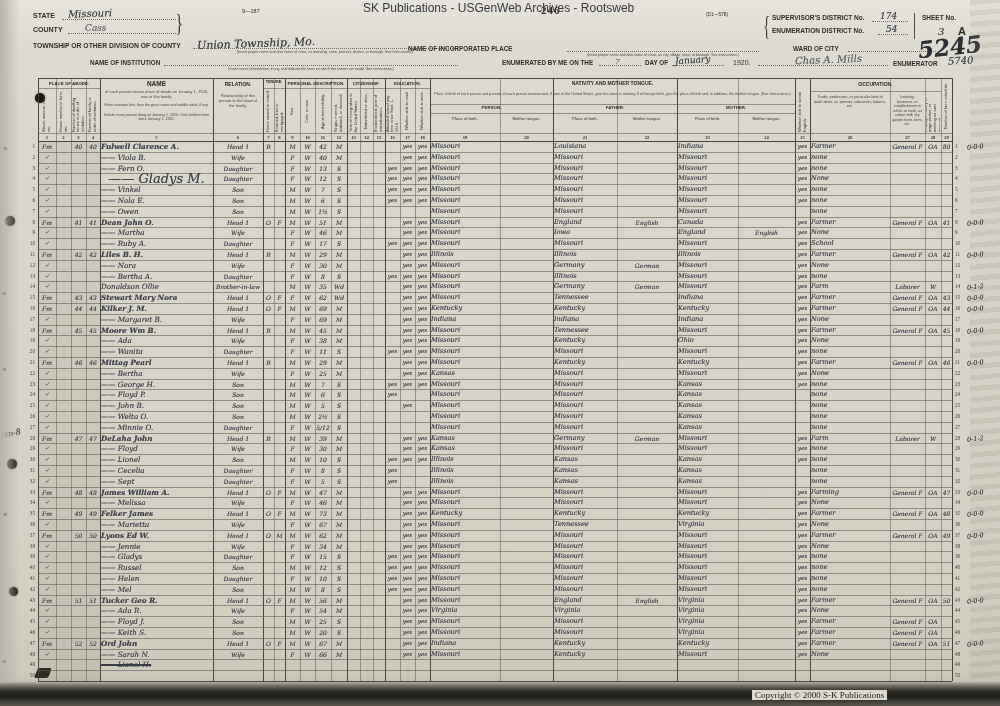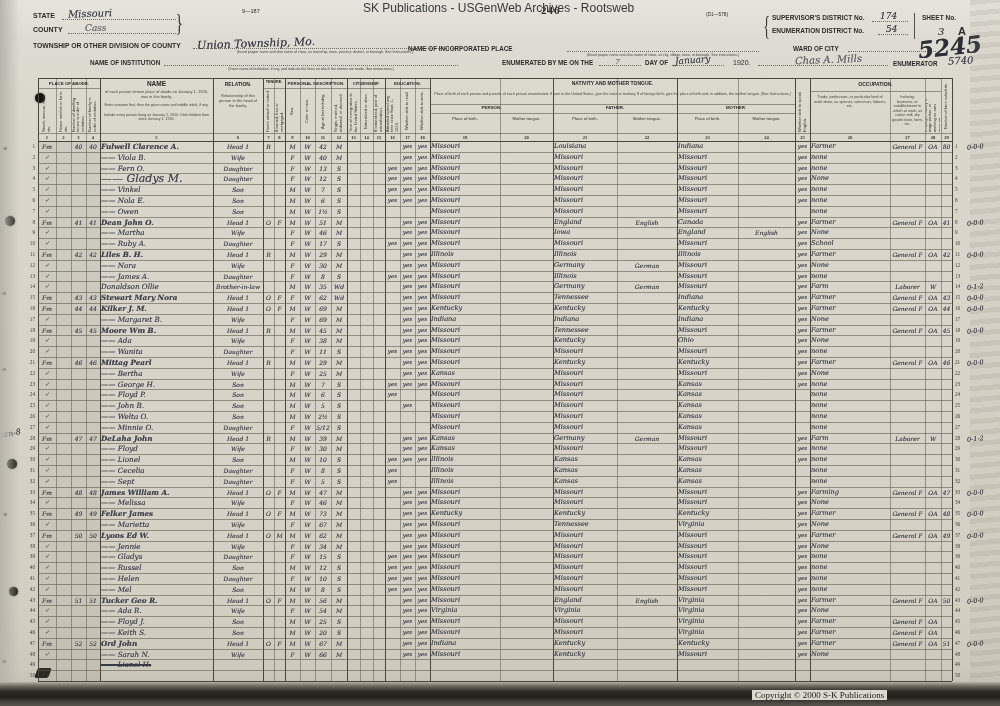--- a/index.html
+++ b/index.html
@@ -265,21 +265,21 @@
       <div class="abs hw" style="left: 416px; top: 163.6px; width: 13px; height: 9.8px; font-size: 5.6px; text-align: center; line-height: 9.8px; overflow: visible;">yes</div>
       <div class="abs hw" style="left: 431px; top: 163.6px; width: 68px; height: 9.8px; font-size: 6.6px; text-align: left; line-height: 9.8px; overflow: visible;">Missouri</div>
       <div class="abs hw" style="left: 554px; top: 163.6px; width: 62px; height: 9.8px; font-size: 6.6px; text-align: left; line-height: 9.8px; overflow: visible;">Missouri</div>
       <div class="abs hw" style="left: 678px; top: 163.6px; width: 59px; height: 9.8px; font-size: 6.6px; text-align: left; line-height: 9.8px; overflow: visible;">Missouri</div>
       <div class="abs hw" style="left: 796px; top: 163.6px; width: 13px; height: 9.8px; font-size: 5.6px; text-align: center; line-height: 9.8px; overflow: visible;">yes</div>
       <div class="abs hw" style="left: 811px; top: 163.6px; width: 78px; height: 9.8px; font-size: 6.6px; text-align: left; line-height: 9.8px; overflow: visible;">none</div>
       <div class="abs rnum" style="left: 20px; top: 175.4px; width: 15px; height: 8px; text-align: right;">4</div>
       <div class="abs rnum" style="left: 955px; top: 175.4px; width: 13px; height: 8px; text-align: left;">4</div>
       <div class="abs" style="left: 38px; top: 184.2px; width: 914px; height: 1px; background: rgba(95, 92, 82, 0.6);"></div>
       <div class="abs hw" style="left: 39px; top: 174.4px; width: 16px; height: 9.8px; font-size: 5.6px; text-align: center; line-height: 9.8px; overflow: visible;">✓</div>
-      <div class="abs hw" style="left: 101px; top: 174.4px; width: 111px; height: 9.8px; font-size: 11px; text-align: left; line-height: 9.8px; overflow: visible;">—— Gladys M.</div>
+      <div class="abs hw" style="left: 101px; top: 174.4px; width: 111px; height: 9.8px; font-size: 13px; text-align: center; line-height: 9.8px; overflow: visible;">—— Gladys M.</div>
       <div class="abs hw" style="left: 214px; top: 174.4px; width: 48px; height: 9.8px; font-size: 6px; text-align: center; line-height: 9.8px; overflow: visible;">Daughter</div>
       <div class="abs hw" style="left: 286px; top: 174.4px; width: 13px; height: 9.8px; font-size: 6px; text-align: center; line-height: 9.8px; overflow: visible;">F</div>
       <div class="abs hw" style="left: 301px; top: 174.4px; width: 13px; height: 9.8px; font-size: 6px; text-align: center; line-height: 9.8px; overflow: visible;">W</div>
       <div class="abs hw" style="left: 316px; top: 174.4px; width: 14px; height: 9.8px; font-size: 6px; text-align: center; line-height: 9.8px; overflow: visible;">12</div>
       <div class="abs hw" style="left: 332px; top: 174.4px; width: 14px; height: 9.8px; font-size: 6px; text-align: center; line-height: 9.8px; overflow: visible;">S</div>
       <div class="abs hw" style="left: 386px; top: 174.4px; width: 13px; height: 9.8px; font-size: 5.6px; text-align: center; line-height: 9.8px; overflow: visible;">yes</div>
       <div class="abs hw" style="left: 401px; top: 174.4px; width: 13px; height: 9.8px; font-size: 5.6px; text-align: center; line-height: 9.8px; overflow: visible;">yes</div>
       <div class="abs hw" style="left: 416px; top: 174.4px; width: 13px; height: 9.8px; font-size: 5.6px; text-align: center; line-height: 9.8px; overflow: visible;">yes</div>
       <div class="abs hw" style="left: 431px; top: 174.4px; width: 68px; height: 9.8px; font-size: 6.6px; text-align: left; line-height: 9.8px; overflow: visible;">Missouri</div>
       <div class="abs hw" style="left: 554px; top: 174.4px; width: 62px; height: 9.8px; font-size: 6.6px; text-align: left; line-height: 9.8px; overflow: visible;">Missouri</div>
@@ -437,21 +437,21 @@
       <div class="abs hw" style="left: 431px; top: 260.8px; width: 68px; height: 9.8px; font-size: 6.6px; text-align: left; line-height: 9.8px; overflow: visible;">Missouri</div>
       <div class="abs hw" style="left: 554px; top: 260.8px; width: 62px; height: 9.8px; font-size: 6.6px; text-align: left; line-height: 9.8px; overflow: visible;">Germany</div>
       <div class="abs hw" style="left: 618px; top: 260.8px; width: 58px; height: 9.8px; font-size: 6px; text-align: center; line-height: 9.8px; overflow: visible;">German</div>
       <div class="abs hw" style="left: 678px; top: 260.8px; width: 59px; height: 9.8px; font-size: 6.6px; text-align: left; line-height: 9.8px; overflow: visible;">Missouri</div>
       <div class="abs hw" style="left: 796px; top: 260.8px; width: 13px; height: 9.8px; font-size: 5.6px; text-align: center; line-height: 9.8px; overflow: visible;">yes</div>
       <div class="abs hw" style="left: 811px; top: 260.8px; width: 78px; height: 9.8px; font-size: 6.6px; text-align: left; line-height: 9.8px; overflow: visible;">None</div>
       <div class="abs rnum" style="left: 20px; top: 272.6px; width: 15px; height: 8px; text-align: right;">13</div>
       <div class="abs rnum" style="left: 955px; top: 272.6px; width: 13px; height: 8px; text-align: left;">13</div>
       <div class="abs" style="left: 38px; top: 281.4px; width: 914px; height: 1px; background: rgba(95, 92, 82, 0.6);"></div>
       <div class="abs hw" style="left: 39px; top: 271.6px; width: 16px; height: 9.8px; font-size: 5.6px; text-align: center; line-height: 9.8px; overflow: visible;">✓</div>
-      <div class="abs hw" style="left: 101px; top: 271.6px; width: 111px; height: 9.8px; font-size: 7.2px; text-align: left; line-height: 9.8px; overflow: visible;">—— James A.</div>
+      <div class="abs hw" style="left: 101px; top: 271.6px; width: 111px; height: 9.8px; font-size: 7.2px; text-align: left; line-height: 9.8px; overflow: visible;">—— Bertha A.</div>
       <div class="abs hw" style="left: 214px; top: 271.6px; width: 48px; height: 9.8px; font-size: 6px; text-align: center; line-height: 9.8px; overflow: visible;">Daughter</div>
       <div class="abs hw" style="left: 286px; top: 271.6px; width: 13px; height: 9.8px; font-size: 6px; text-align: center; line-height: 9.8px; overflow: visible;">F</div>
       <div class="abs hw" style="left: 301px; top: 271.6px; width: 13px; height: 9.8px; font-size: 6px; text-align: center; line-height: 9.8px; overflow: visible;">W</div>
       <div class="abs hw" style="left: 316px; top: 271.6px; width: 14px; height: 9.8px; font-size: 6px; text-align: center; line-height: 9.8px; overflow: visible;">8</div>
       <div class="abs hw" style="left: 332px; top: 271.6px; width: 14px; height: 9.8px; font-size: 6px; text-align: center; line-height: 9.8px; overflow: visible;">S</div>
       <div class="abs hw" style="left: 386px; top: 271.6px; width: 13px; height: 9.8px; font-size: 5.6px; text-align: center; line-height: 9.8px; overflow: visible;">yes</div>
       <div class="abs hw" style="left: 401px; top: 271.6px; width: 13px; height: 9.8px; font-size: 5.6px; text-align: center; line-height: 9.8px; overflow: visible;">yes</div>
       <div class="abs hw" style="left: 416px; top: 271.6px; width: 13px; height: 9.8px; font-size: 5.6px; text-align: center; line-height: 9.8px; overflow: visible;">yes</div>
       <div class="abs hw" style="left: 431px; top: 271.6px; width: 68px; height: 9.8px; font-size: 6.6px; text-align: left; line-height: 9.8px; overflow: visible;">Missouri</div>
       <div class="abs hw" style="left: 554px; top: 271.6px; width: 62px; height: 9.8px; font-size: 6.6px; text-align: left; line-height: 9.8px; overflow: visible;">Illinois</div>

